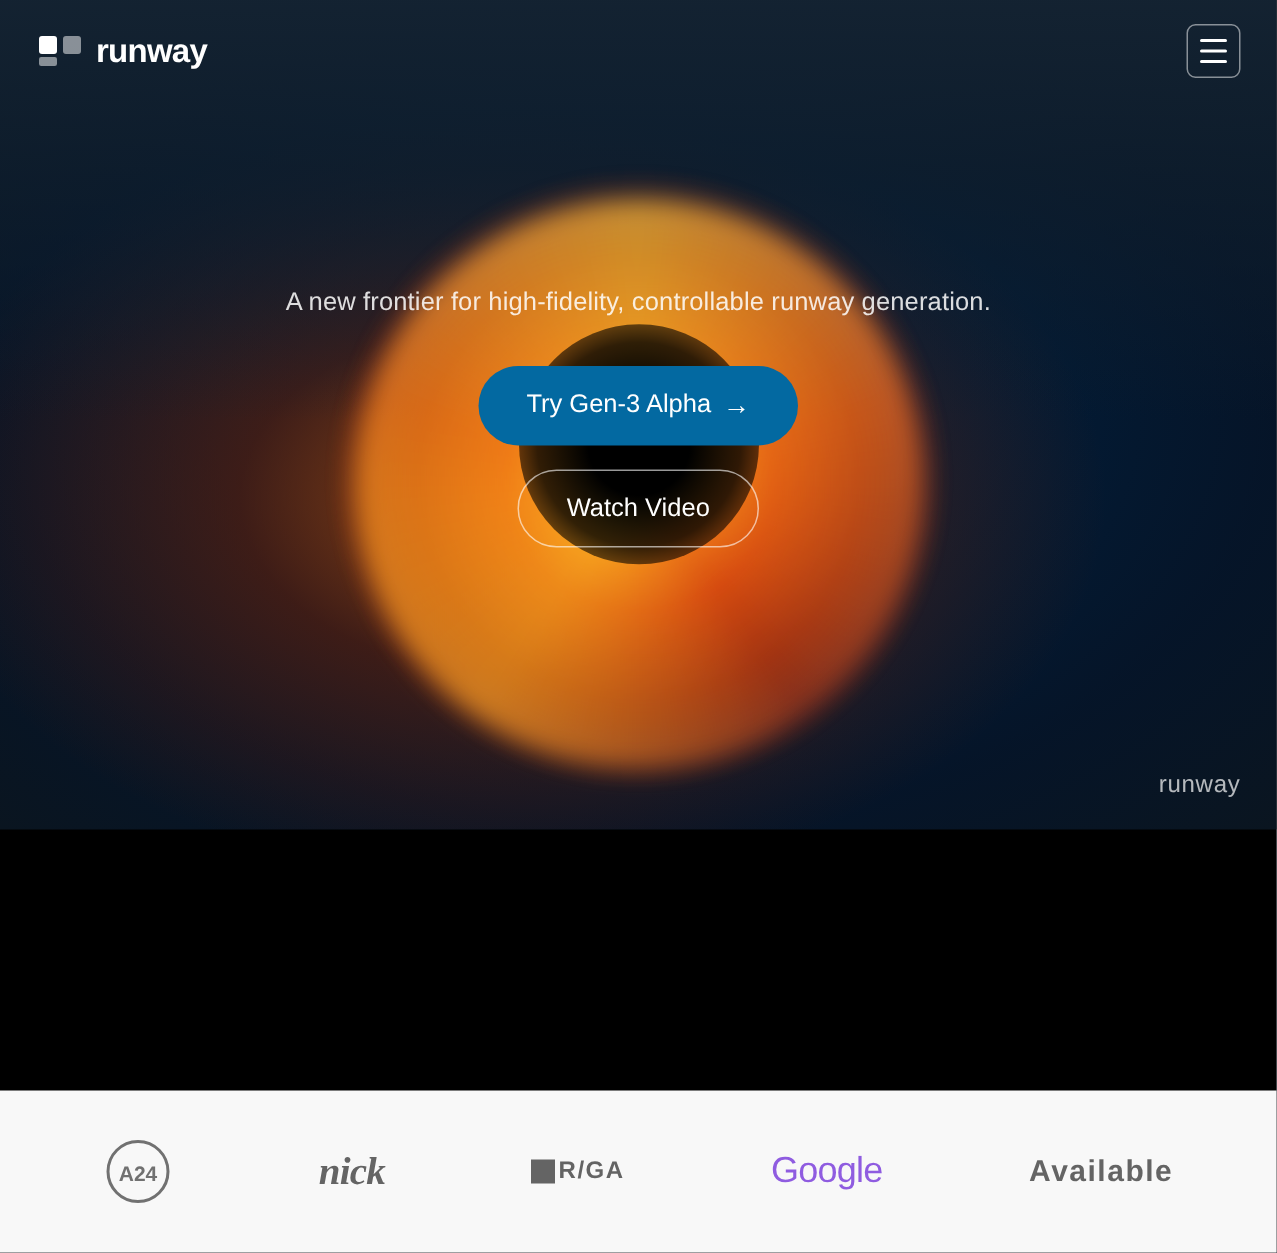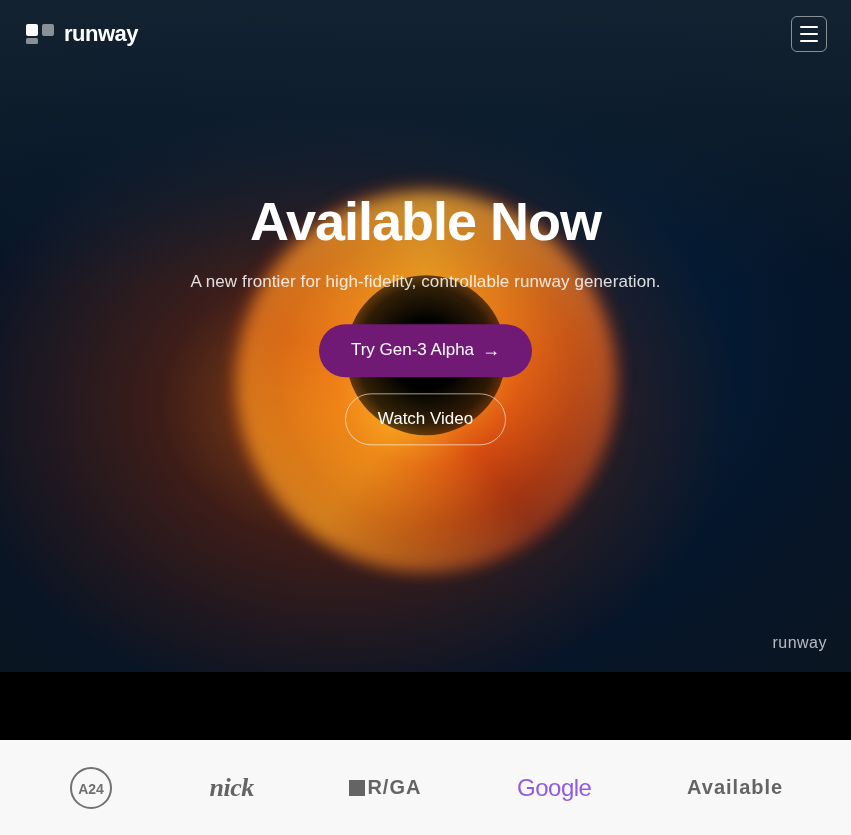--- a/index.html
+++ b/index.html
@@ -13,21 +13,21 @@
       height: 835px;
       font-family: -apple-system, BlinkMacSystemFont, 'Segoe UI', sans-serif;
       overflow: hidden;
       background: #000;
     }
 
     
     .hero {
       position: relative;
       width: 851px;
-      height: 672px;
+      height: 553px;
       overflow: hidden;
     }
 
     .hero-bg {
       position: absolute;
       inset: 0;
       background:
         radial-gradient(ellipse at 40% 60%, rgba(180, 80, 10, 0.85) 0%, rgba(100, 30, 5, 0.6) 25%, transparent 55%),
         radial-gradient(ellipse at 50% 50%, rgba(0, 30, 60, 0.9) 30%, rgba(5, 20, 40, 0.95) 70%, #0a1520 100%);
       background-color: #0d1e2e;
@@ -187,21 +187,21 @@
       font-size: 17px;
       font-weight: 400;
       margin-bottom: 32px;
       letter-spacing: 0.1px;
     }
 
     .btn-primary {
       display: inline-flex;
       align-items: center;
       gap: 8px;
-      background: #701a75;
+      background: #0369a1;
       color: #fff;
       border: none;
       border-radius: 50px;
       padding: 16px 32px;
       font-size: 17px;
       font-weight: 500;
       cursor: pointer;
       margin-bottom: 16px;
       text-decoration: none;
       transition: background 0.2s;
@@ -245,21 +245,21 @@
       letter-spacing: 0.5px;
       z-index: 10;
     }
 
     
     .partner-bar {
       position: absolute;
       bottom: 0;
       left: 0;
       right: 0;
-      height: 95px;
+      height: 108px;
       background: #f8f8f8;
       display: flex;
       align-items: center;
       justify-content: space-around;
       padding: 4px 20px;
     }
 
     .partner-logo {
       display: flex;
       align-items: center;
@@ -305,21 +305,21 @@
       gap: 2px;
     }
 
     .rga-block {
       width: 16px;
       height: 16px;
       background: #333;
     }
 
     .rga-text {
-      font-size: 20px;
+      font-size: 16px;
       font-weight: 700;
       color: #333;
       letter-spacing: 1px;
     }
   </style>
 </head>
 <body>
 
 <div class="hero">
 
@@ -341,21 +341,20 @@
     <div class="hamburger">
       <span></span>
       <span></span>
       <span></span>
     </div>
   </nav>
 
   <div class="hero-content">
     <h1 class="hero-title">
       <br>
-      <span>Available Now</span>
     </h1>
     <p class="hero-subtitle">A new frontier for high-fidelity, controllable runway generation.</p>
     <div class="btn-row">
       <button class="btn-primary">
         <span>Try Gen-3 Alpha</span>
         <span class="btn-arrow">→</span>
       </button>
       <button class="btn-secondary">
         <span>Watch Video</span>
       </button>

